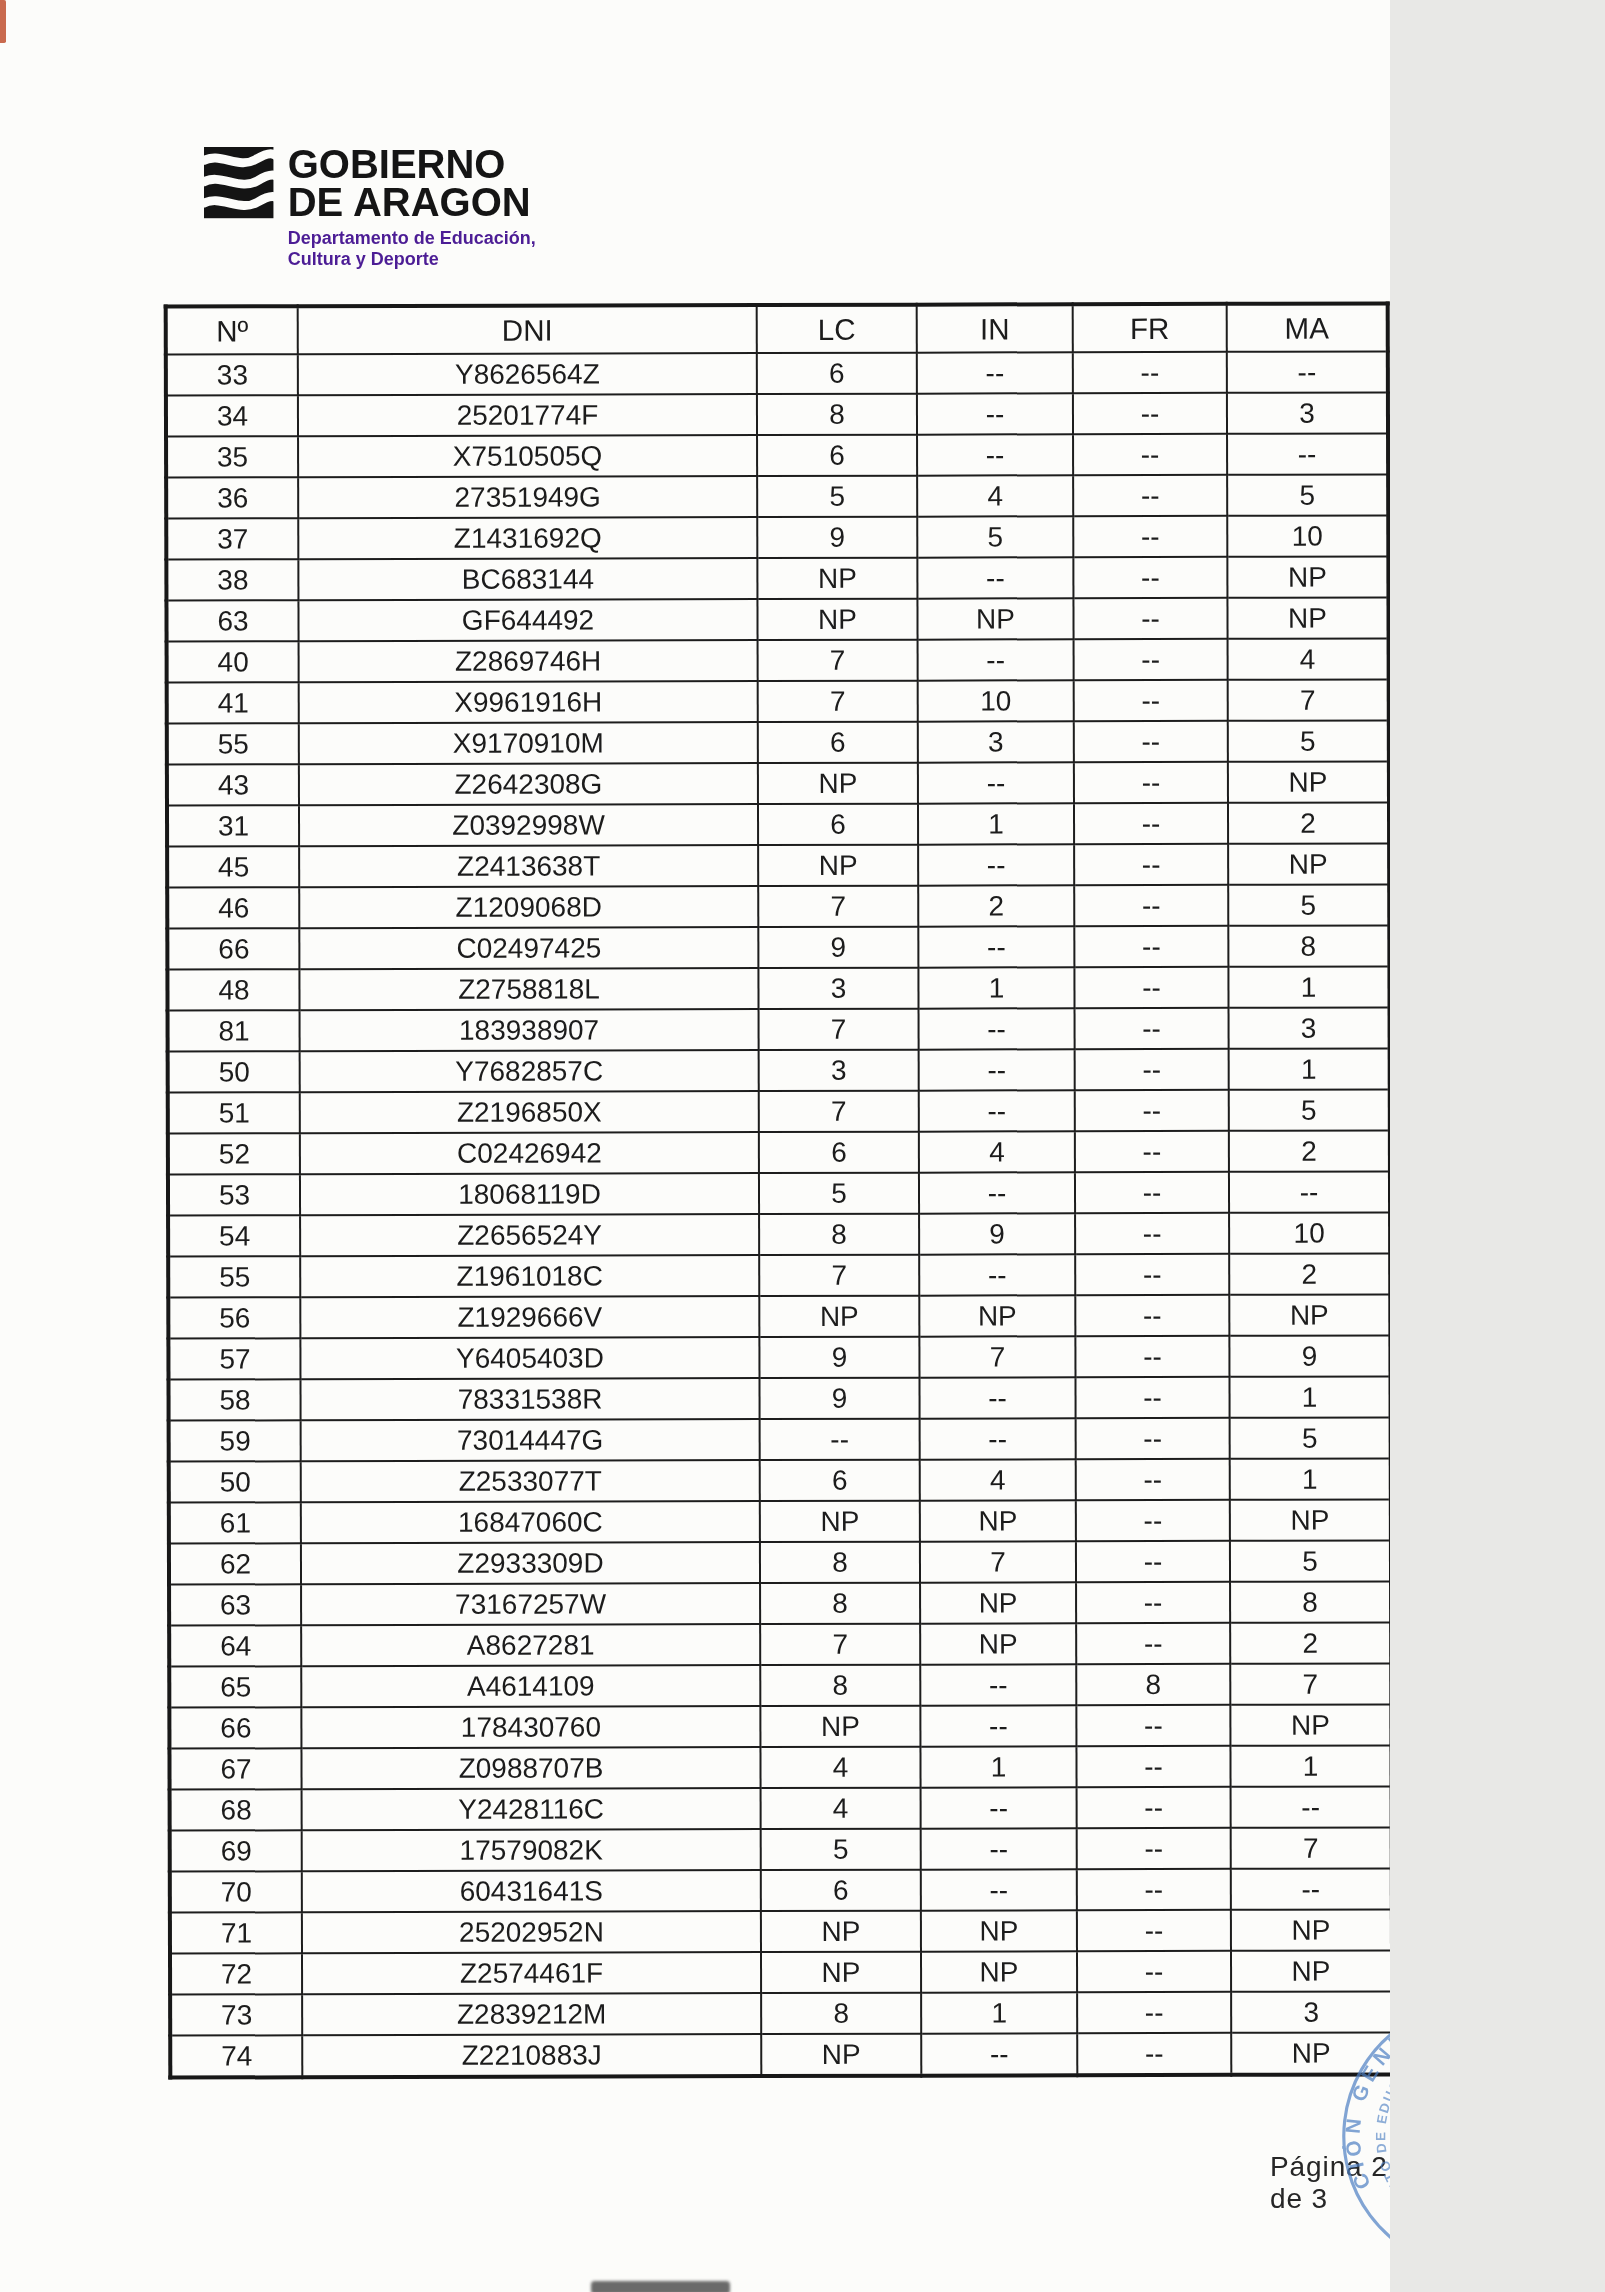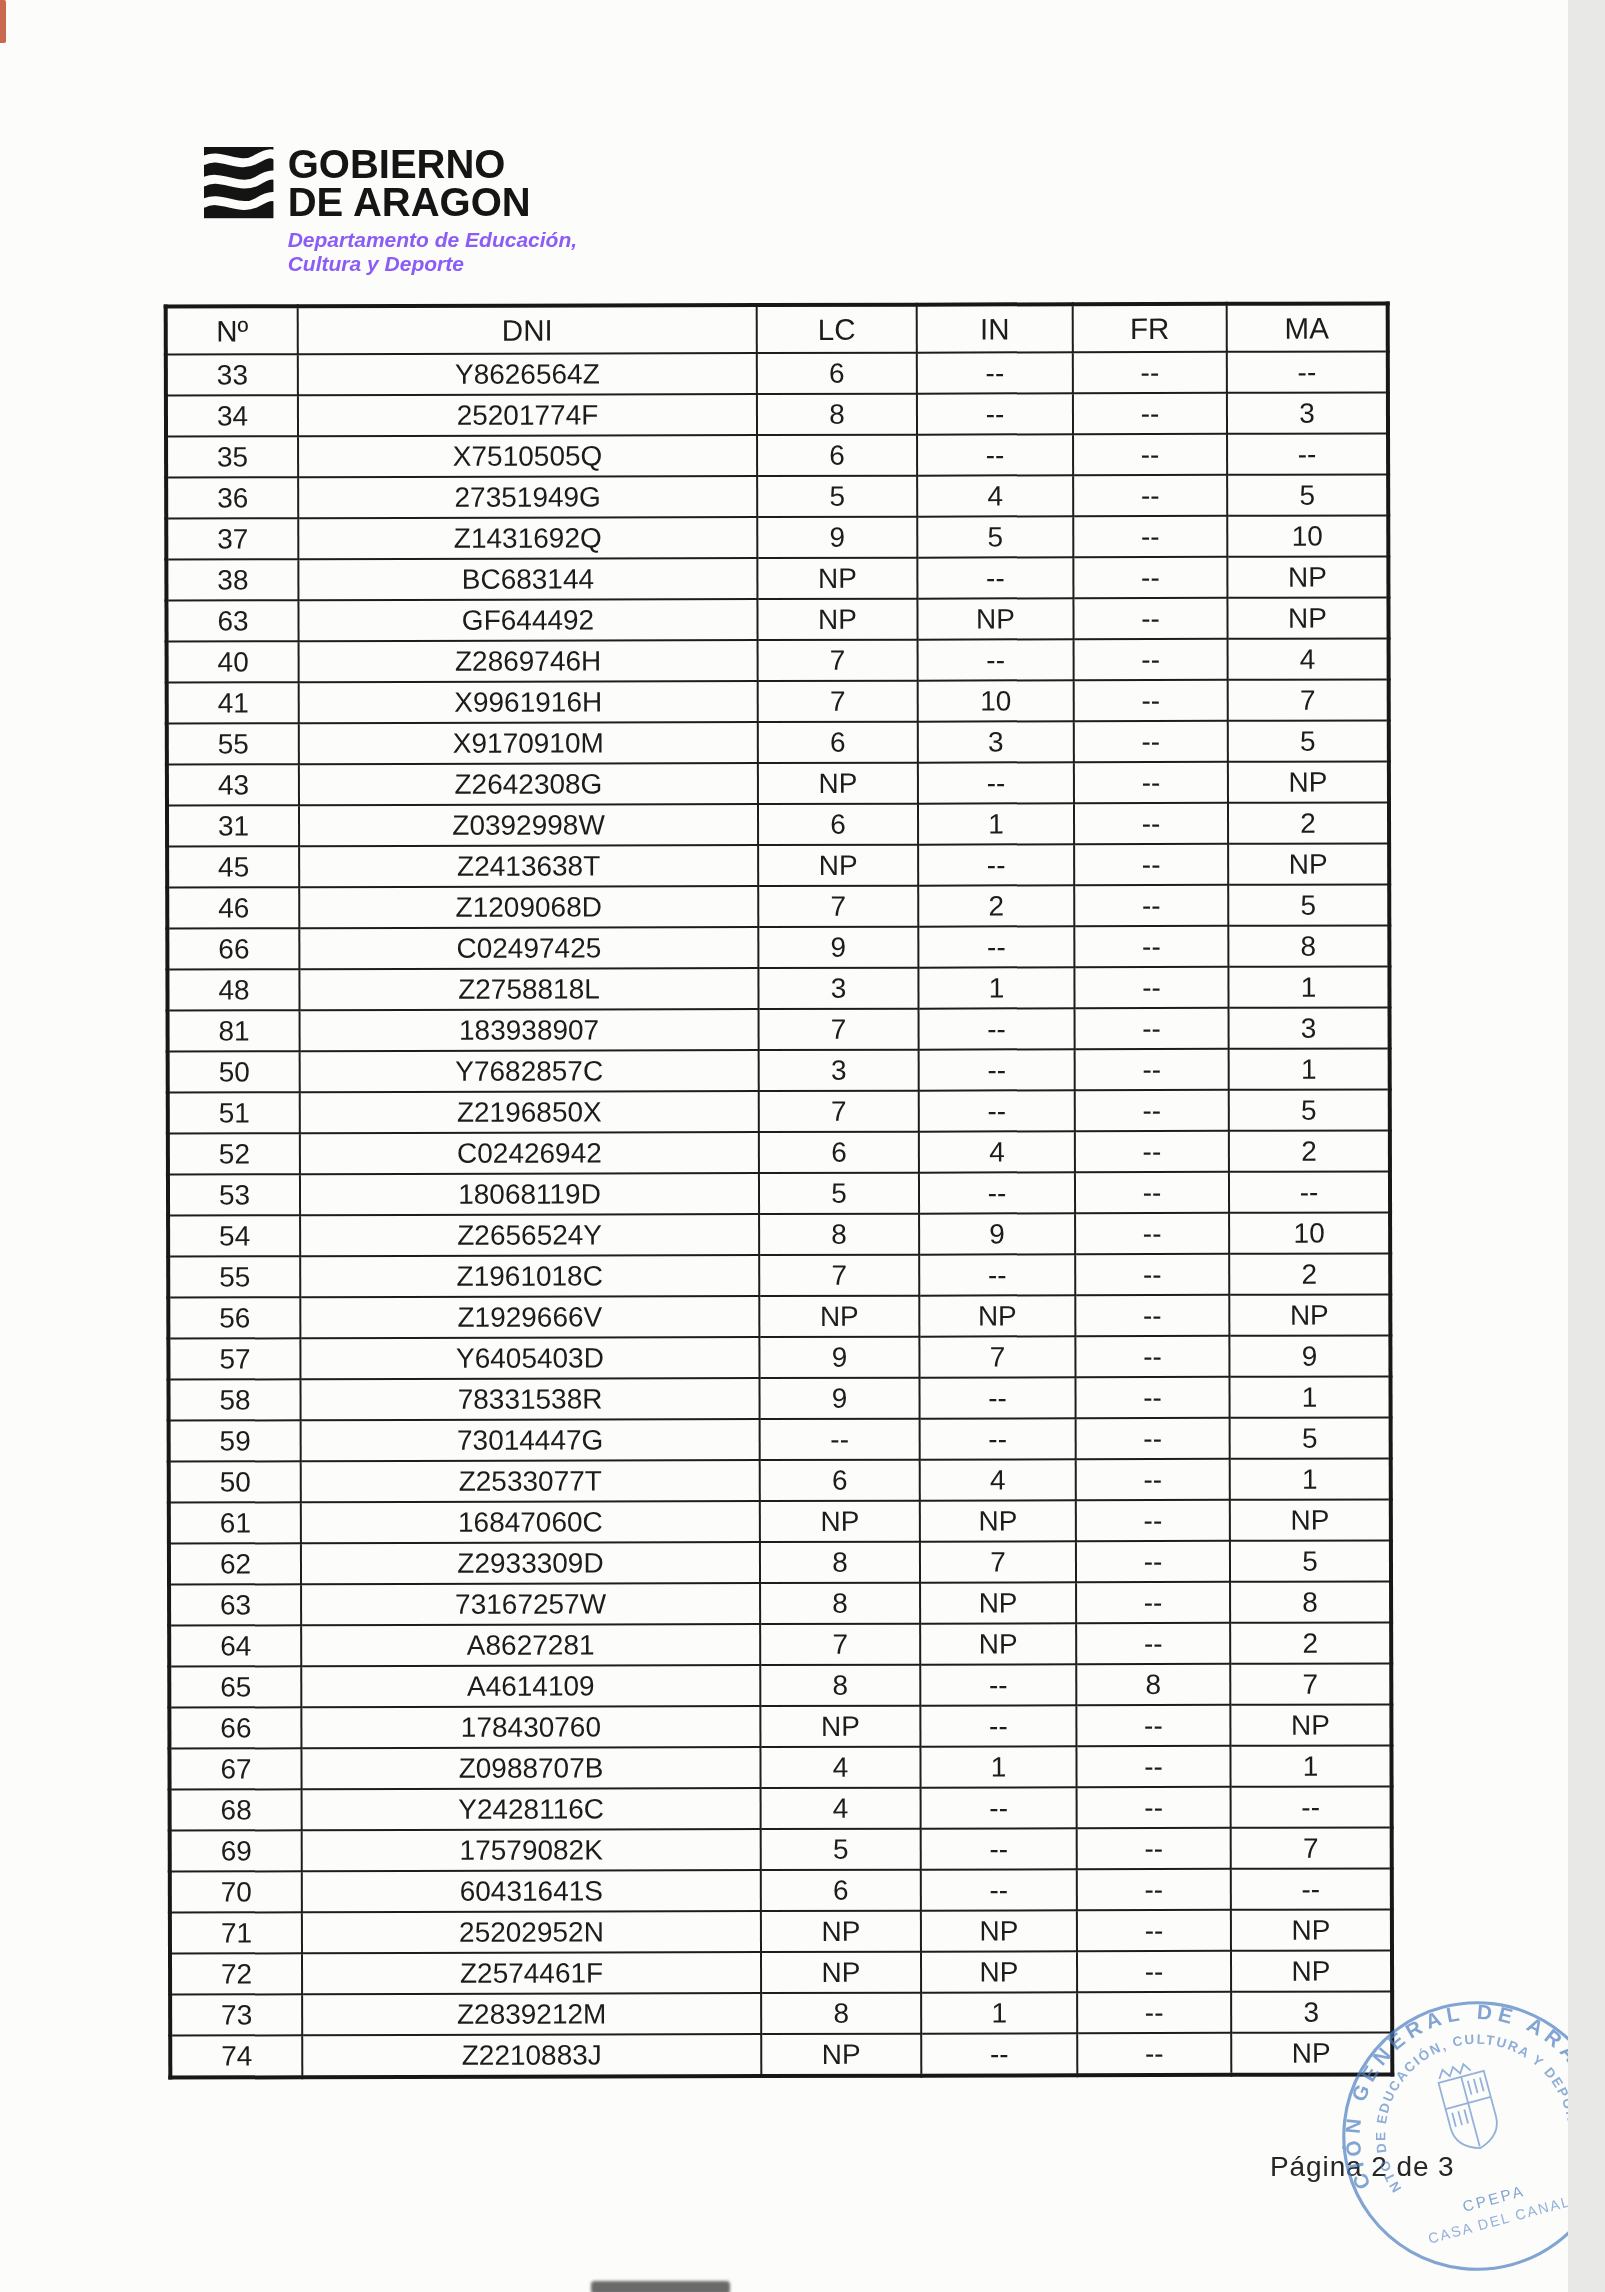--- a/index.html
+++ b/index.html
@@ -1,35 +1,35 @@
 <!DOCTYPE html>
 <html style="font-size:14.3px"><head>
 <meta charset="utf-8">
 <style>
   html,body{margin:0;padding:0;background:#e8e8e6;}
   .page{
     position:relative;
-    width:1568px;height:2293px;
+    width:1390px;height:2293px;
     background:#fcfcfa;
     overflow:hidden;
     font-family:"Liberation Sans", sans-serif;
     color:#1f1f1f;
   }
   
   .logo{
     position:absolute;left:204px;top:145px;
     display:flex;align-items:flex-start;gap:10.7px;
   }
   .logo-mark{width:73px;height:77px;flex:0 0 auto;}
   .logo-text .title{
     font-size:40px;font-weight:700;letter-spacing:0px;
     line-height:0.95;color:#151515;
   }
   .logo-text .subtitle{
-    margin-top:7.2px;font-size:21px;font-weight:700;color:#8b5cf6;line-height:1.15;font-style:italic;
+    margin-top:7.2px;font-size:18px;font-weight:700;color:#4c1d95;line-height:1.15;
   }
   
   .table-wrap{position:absolute;left:166px;top:303px;transform:rotate(-0.15deg);}
   table.grades{
     border-collapse:collapse;table-layout:fixed;width:1222px;
     border:4.5px solid #181818;
   }
   table.grades col.c-num{width:132px;}
   table.grades col.c-dni{width:459px;}
   table.grades col.c-lc{width:160px;}

